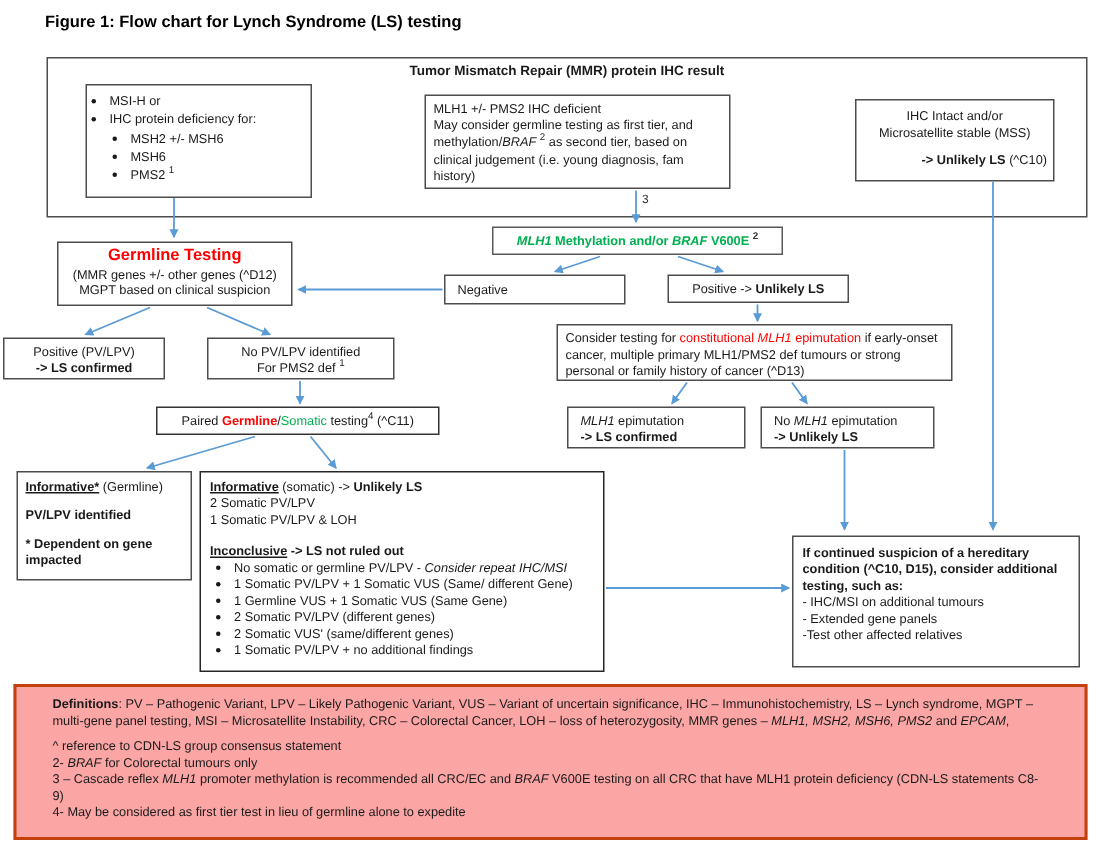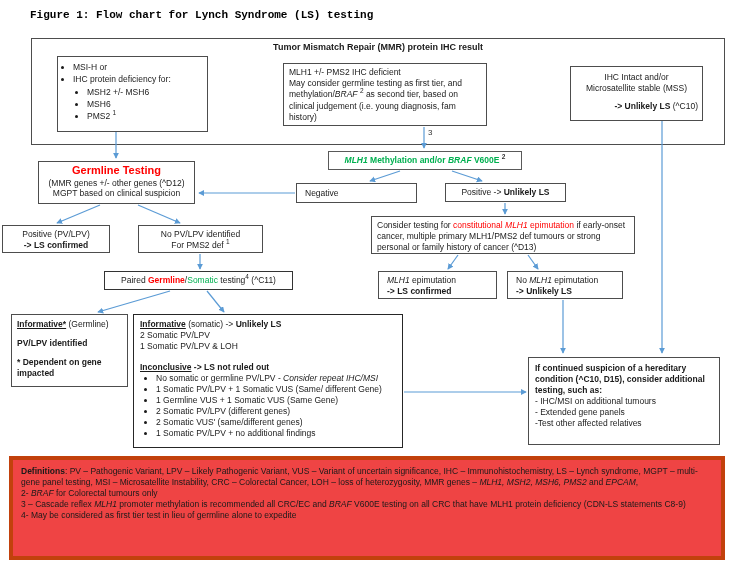--- a/index.html
+++ b/index.html
@@ -5,35 +5,35 @@
   html,body{margin:0;padding:0;background:#fff;}
   body{
     font-family:"Liberation Sans","DejaVu Sans",sans-serif;
     color:#1a1a1a;
     -webkit-font-smoothing:antialiased;
   }
   .page{position:relative;width:733px;height:566px;background:#fff;overflow:hidden;}
   .abs{position:absolute;box-sizing:border-box;}
   .box{border:1px solid #4d4d4d;background:#fff;font-size:8.5px;line-height:1.25;}
   .center{text-align:center;}
-  .fig-title{font-size:11px;font-weight:bold;color:#000;font-family:Liberation Mono, monospace;}
+  .fig-title{font-size:11px;font-weight:bold;color:#000;}
   .container-title{font-size:9px;font-weight:bold;text-align:center;}
   .red{color:#ff0000;}
   .green{color:#00b050;}
   .b{font-weight:bold;}
   .i{font-style:italic;}
   .u{text-decoration:underline;}
   sup{font-size:6.5px;line-height:0;}
   ul.blt{margin:0;padding-left:13px;list-style:disc;}
   ul.blt ul{padding-left:14px;list-style:disc;margin:0;}
   ul.blt li{margin:0;padding:0;}
   .arrows{position:absolute;left:0;top:0;z-index:6;pointer-events:none;}
   .boxlayer{z-index:3;}
   .note3{font-size:8px;color:#333;z-index:7;}
-  .defs-box{background:#ef4444;border:4px solid #c2410c;font-size:8.5px;line-height:1.3;padding:6px 8px;}
+  .defs-box{background:#fca5a5;border:2px solid #c2410c;font-size:8.5px;line-height:1.3;padding:6px 24px;}
 </style>
 </head>
 <body>
 
 <div class="page">
 
   <div class="abs fig-title" style="left:30px;top:9px;">Figure 1: Flow chart for Lynch Syndrome (LS) testing</div>
 
   <div class="abs box boxlayer" style="left:31px;top:38px;width:694px;height:107px;">
     <div class="container-title" style="margin-top:3px;">Tumor Mismatch Repair (MMR) protein IHC result</div>
@@ -140,20 +140,21 @@
     <span class="b">If continued suspicion of a hereditary condition (^C10, D15), consider additional testing, such as:</span><br>
     <span>- IHC/MSI on additional tumours</span><br>
     <span>- Extended gene panels</span><br>
     <span>-Test other affected relatives</span>
   </div>
 
   <div class="abs defs-box boxlayer" style="left:9px;top:456px;width:716px;height:104px;">
     <div>
       <span class="b">Definitions</span><span>: PV – Pathogenic Variant, LPV – Likely Pathogenic Variant, VUS – Variant of uncertain significance, IHC – Immunohistochemistry, LS – Lynch syndrome, MGPT – multi-gene panel testing, MSI – Microsatellite Instability, CRC – Colorectal Cancer, LOH – loss of heterozygosity, MMR genes – </span><span class="i">MLH1, MSH2, MSH6, PMS2</span><span> and </span><span class="i">EPCAM</span><span>,</span>
     </div>
+    <div style="margin-top:6px;">^ reference to CDN-LS group consensus statement</div>
     <div>
       <span>2- </span><span class="i">BRAF</span><span> for Colorectal tumours only</span>
     </div>
     <div>
       <span>3 – Cascade reflex </span><span class="i">MLH1</span><span> promoter methylation is recommended all CRC/EC and </span><span class="i">BRAF</span><span> V600E testing on all CRC that have MLH1 protein deficiency (CDN-LS statements C8-9)</span>
     </div>
     <div>4- May be considered as first tier test in lieu of germline alone to expedite</div>
   </div>
 
   <svg class="arrows" width="733" height="566" viewBox="0 0 733 566">

